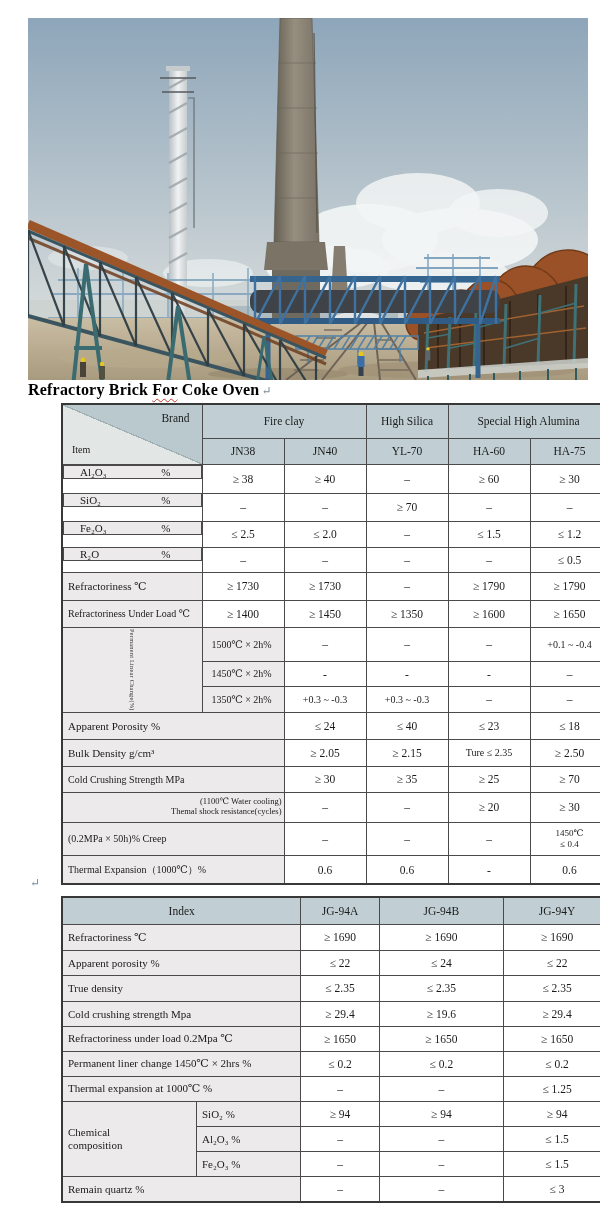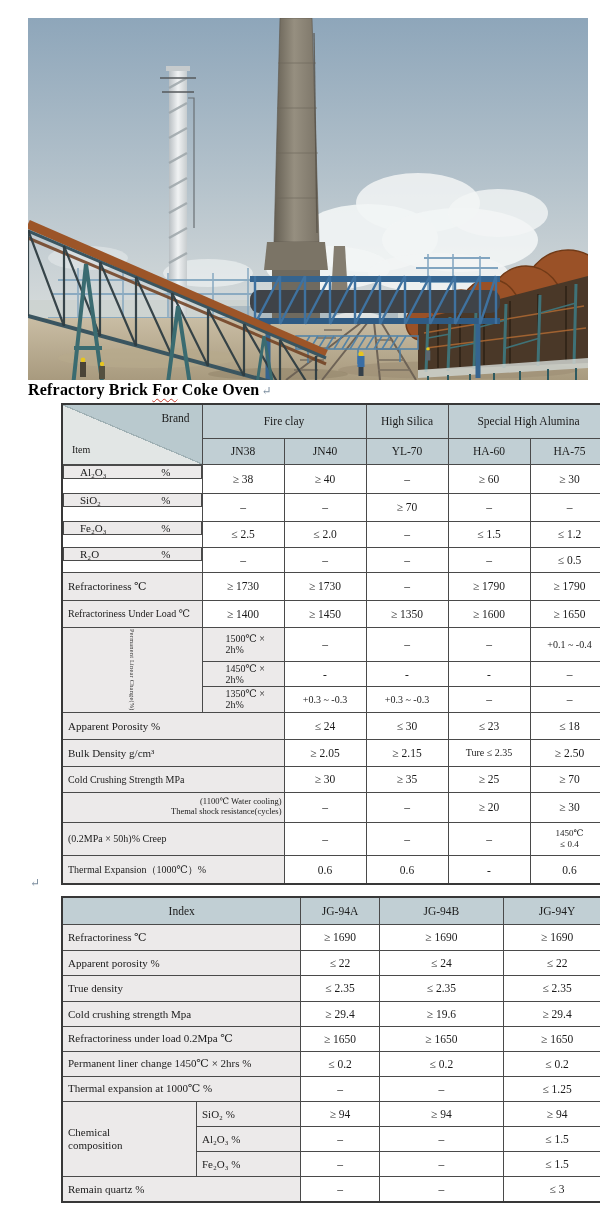--- a/index.html
+++ b/index.html
@@ -23,21 +23,21 @@
   .sm{font-size:10px;}
   .xs{font-size:8.5px;line-height:1.25;text-align:right;}
   .pre{white-space:pre-line;line-height:1.15;}
   .valsm{font-size:9px;line-height:1.2;}
   .chemlbl{display:flex;align-items:center;padding-left:16px;background:#eceaea;}
   .chemlbl .unit{margin-left:auto;margin-right:28px;}
   .corner{background:linear-gradient(to top right,#e2e6e5 49.5%,#9fb0b4 49.5% 50.6%,#b9c9ce 50.6%);position:relative;padding:0;}
   .corner .c-brand{position:absolute;top:7px;right:12px;font-size:11.5px;}
   .corner .c-item{position:absolute;bottom:9px;left:9px;font-size:10px;}
   .vlab{writing-mode:vertical-rl;background:#eceaea;font-size:6.2px;text-align:center;padding:1px 0;letter-spacing:.3px;color:#333;}
-  .plclbl{background:#eceaea;font-size:10px;padding-left:23px;}
+  .plclbl{background:#eceaea;font-size:10px;padding-left:9px;}
 </style>
 </head>
 <body>
 
 <div class="page">
 
   <div class="photo">
     <svg width="560" height="362" viewBox="0 0 560 362">
       <defs>
         <linearGradient id="sky" x1="0" y1="0" x2="0" y2="1">
@@ -316,21 +316,21 @@
       <td class="val sm">+0.3 ~ -0.3</td>
       <td class="val sm">+0.3 ~ -0.3</td>
       <td class="val">–</td>
       <td class="val">–</td>
       <td class="val">–</td>
     </tr>
 
     <tr style="height:27px">
       <td class="lbl" colspan="2">Apparent Porosity  %</td>
       <td class="val">≤ 24</td>
-      <td class="val">≤ 30</td>
+      <td class="val">≤ 40</td>
       <td class="val">≤ 23</td>
       <td class="val">≤ 18</td>
       <td class="val">≤ 18</td>
     </tr>
     <tr style="height:27px">
       <td class="lbl" colspan="2">Bulk Density g/cm³</td>
       <td class="val">≥ 2.05</td>
       <td class="val">≥ 2.15</td>
       <td class="val sm">Ture ≤ 2.35</td>
       <td class="val">≥ 2.50</td>

